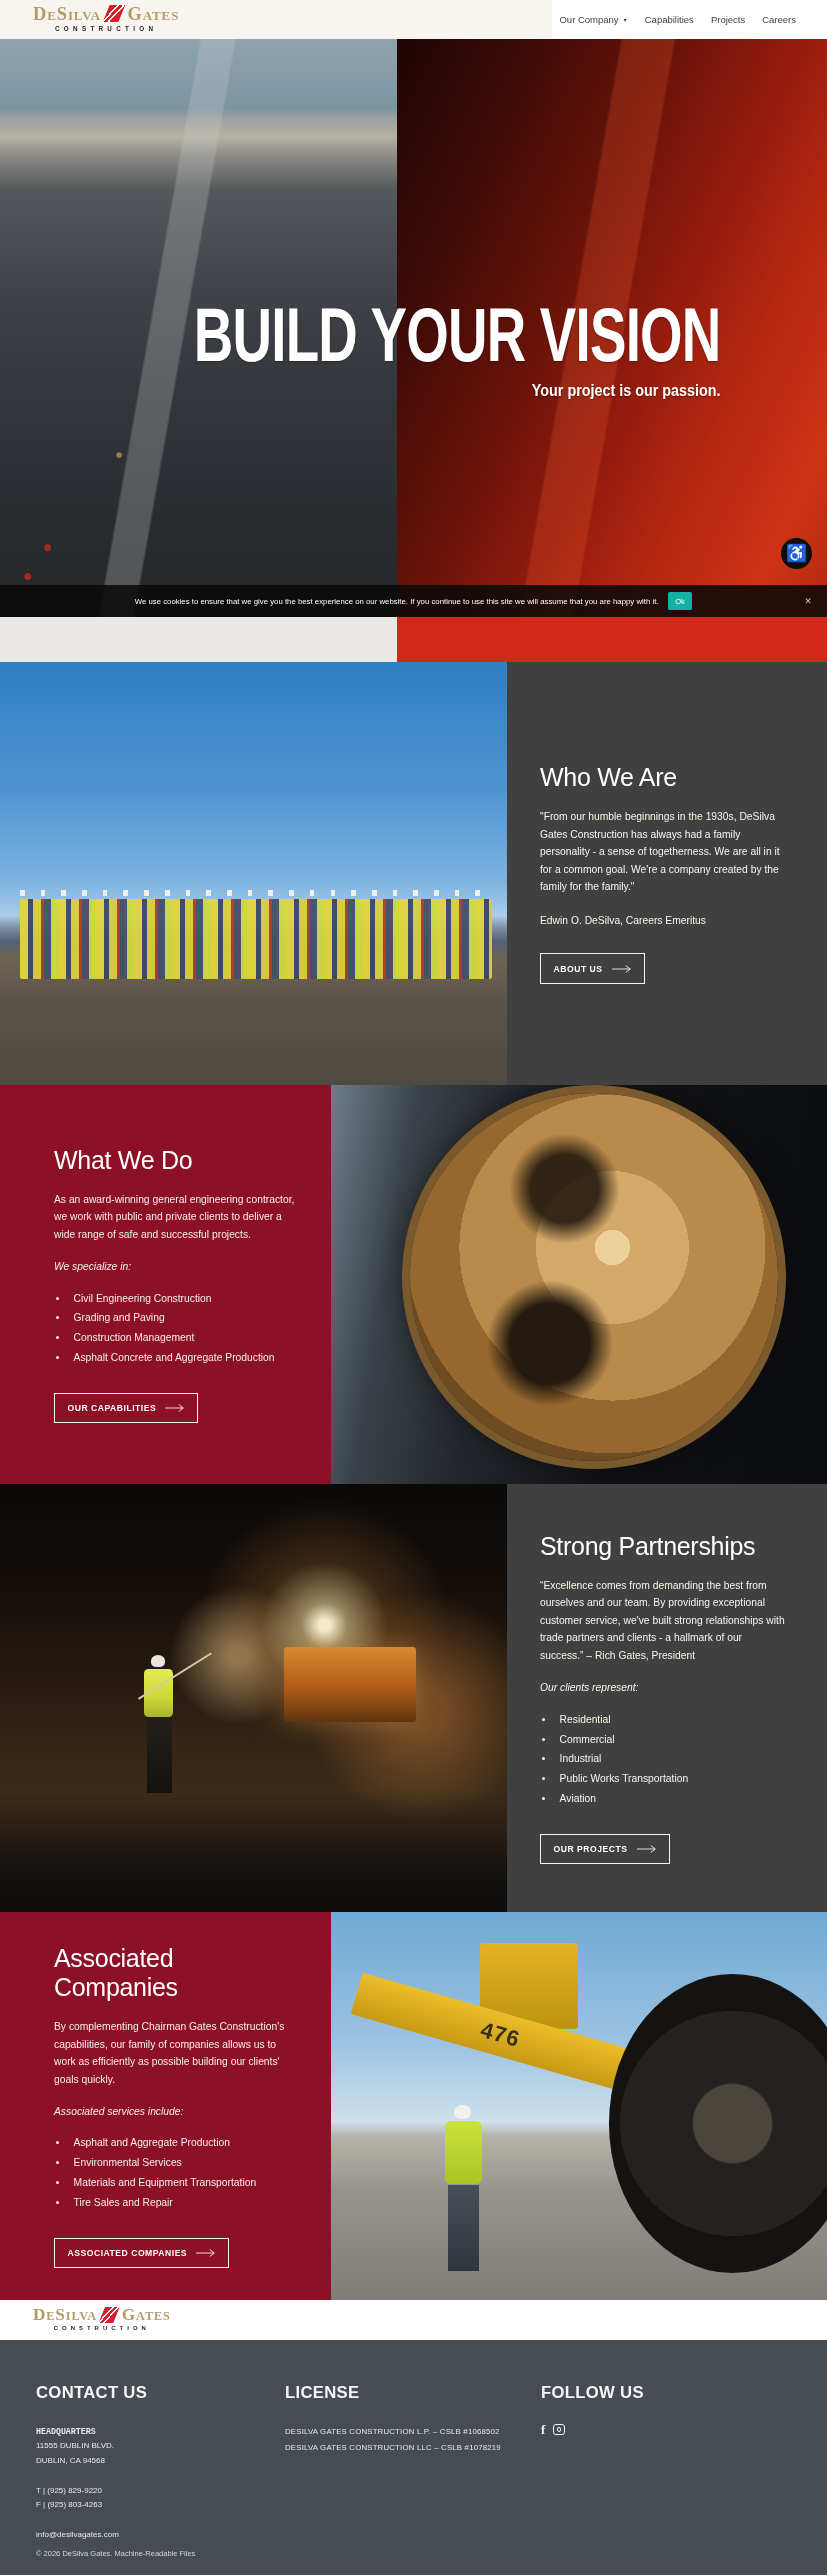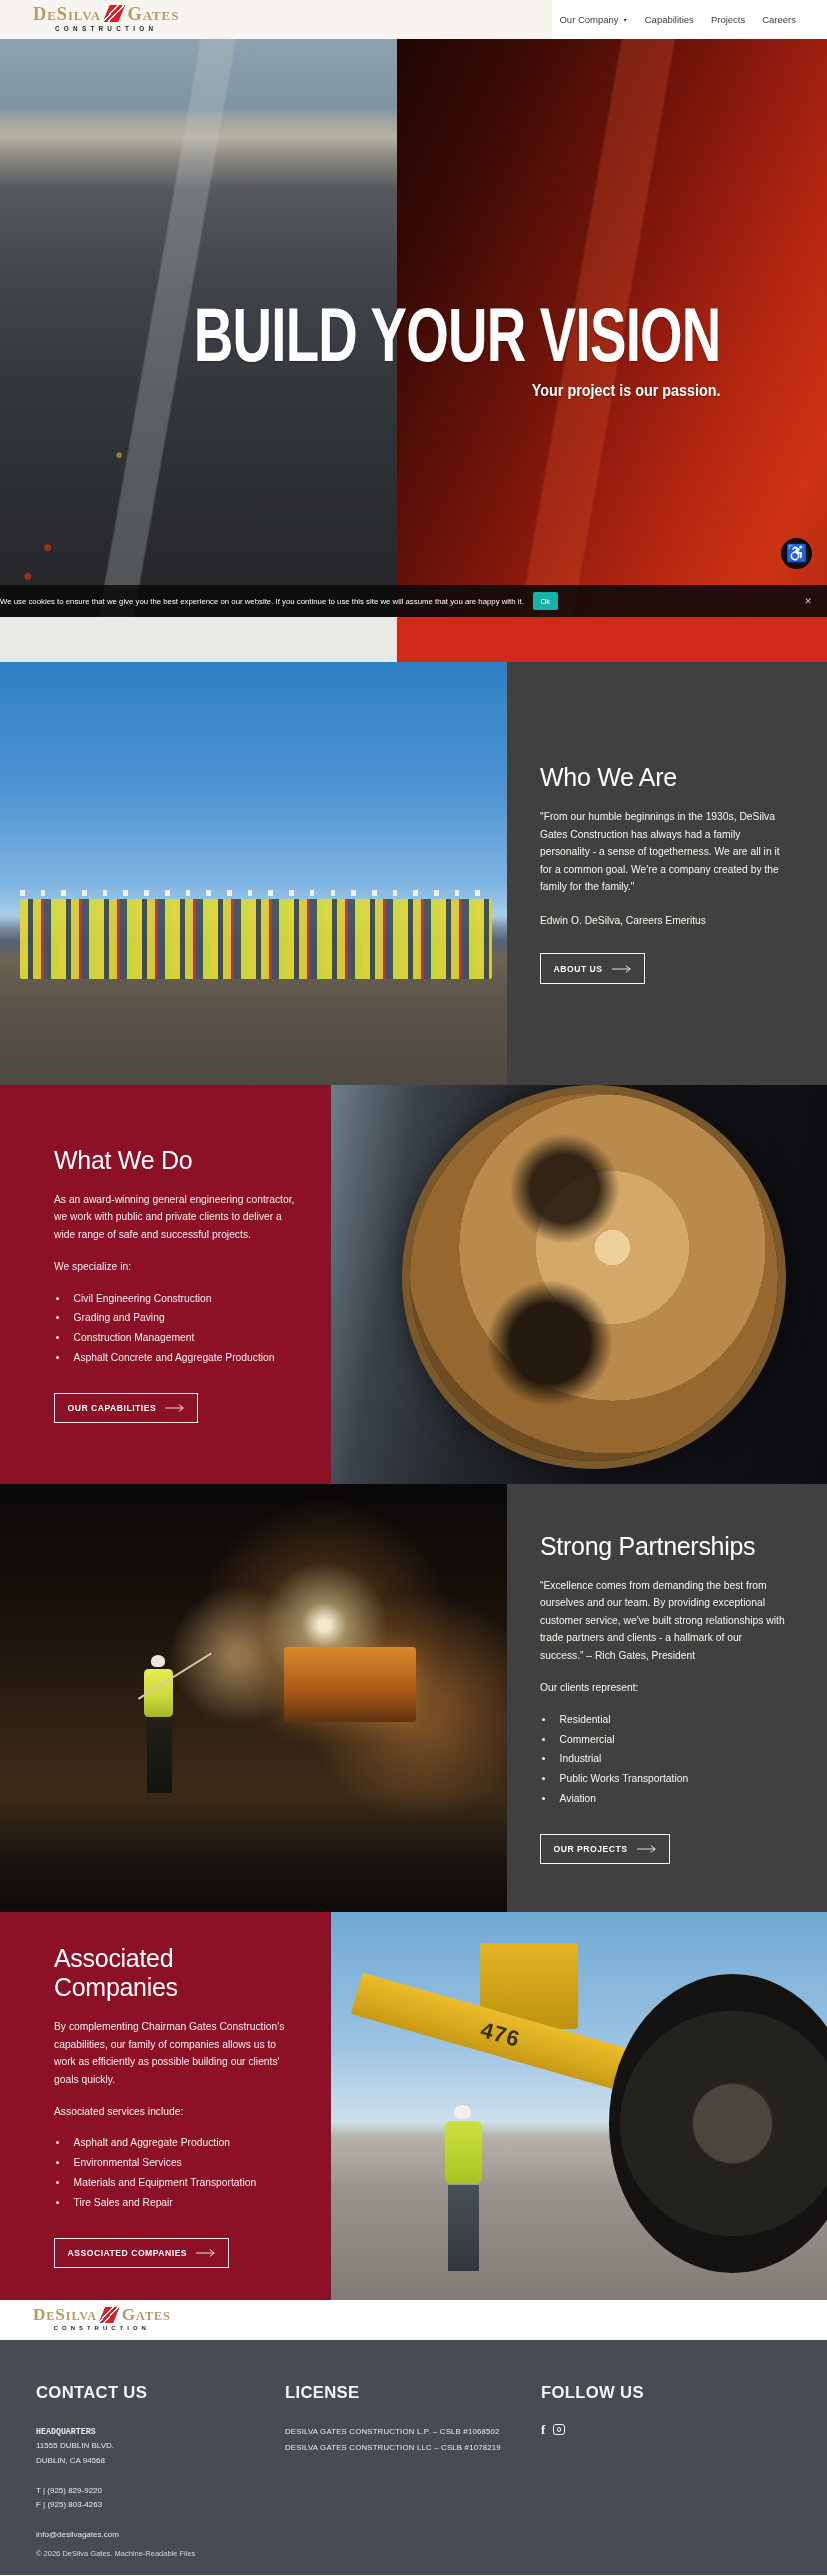--- a/index.html
+++ b/index.html
@@ -34,38 +34,38 @@
       linear-gradient(115deg,#1f0604 0%,#3a0a06 18%,#651209 38%,#8f1a0d 55%,#b52711 72%,#cd3314 88%,#b42a10 100%);}
   .hero-text{position:absolute;top:260px;right:106px;text-align:right;color:#ffffff;}
   .hero-title{margin:0;font-size:76px;font-weight:700;line-height:0.95;letter-spacing:-1.1px;
     transform:scaleX(0.72);transform-origin:right center;white-space:nowrap;
     text-shadow:0 0.6px 2.3px rgba(0,0,0,0.35);}
   .hero-sub{margin:10.3px 0 0;font-size:16.7px;font-weight:700;transform:scaleX(0.86);transform-origin:right center;
     text-shadow:0 0.6px 1.7px rgba(0,0,0,0.4);}
   .a11y{position:absolute;right:15px;bottom:48px;width:31px;height:31px;border-radius:50%;background:#0d0d0d;
     display:flex;align-items:center;justify-content:center;color:#fff;font-size:17px;cursor:pointer;}
   .cookie{position:absolute;left:0;right:0;bottom:0;height:32px;background:rgba(12,9,9,0.87);
-    display:flex;align-items:center;gap:9.2px;color:#fff;font-size:7.8px;}
+    display:flex;align-items:center;justify-content:center;gap:9.2px;color:#fff;font-size:7.8px;}
   .cookie-ok{background:#14b2a5;color:#fff;border:none;padding:4.6px 7.5px;border-radius:1.7px;font-size:7.5px;cursor:pointer;}
   .cookie-x{position:absolute;right:9.2px;top:10.3px;color:#c9c9c9;font-size:8.6px;cursor:pointer;background:none;border:none;}
 
   
   .band{height:45px;display:flex;}
   .band-left{width:397px;background:#ebe9e5;}
   .band-right{flex:1;background:#d1281a;}
 
   
   .split{display:flex;overflow:hidden;}
   .panel{box-sizing:border-box;display:flex;flex-direction:column;justify-content:center;}
   .panel.tan{background:#404040;}
   .panel.maroon{background:#8c1126;}
   .panel h2{font-size:25px;font-weight:400;color:#fff;margin:0 0 16px;letter-spacing:-0.3px;}
   .body-text{font-size:10.3px;line-height:1.7;color:#fbf5ea;margin:0;}
   .panel.maroon .body-text{color:#f7eef0;}
-  .list-intro{margin:15px 0 0;}
+  .list-intro{margin:15px 0 0;font-style:italic;}
   .panel ul{margin:13.8px 0 0;padding-left:15px;}
   .panel li{font-size:10.3px;line-height:1.7;color:#fbf5ea;padding-left:4.6px;margin:2.3px 0;}
   .panel.maroon li{color:#f7eef0;}
   .author{margin-top:16px;}
   .btn{margin-top:24px;align-self:flex-start;display:inline-flex;align-items:center;gap:9.2px;
     border:0.6px solid rgba(255,255,255,0.95);background:transparent;color:#fff;
     font-family:"Liberation Sans",sans-serif;font-size:8.6px;letter-spacing:0.5px;padding:9.2px 12.6px;cursor:pointer;font-weight:bold;}
   .btn svg{display:block;}
 
   .who{height:423px;}

